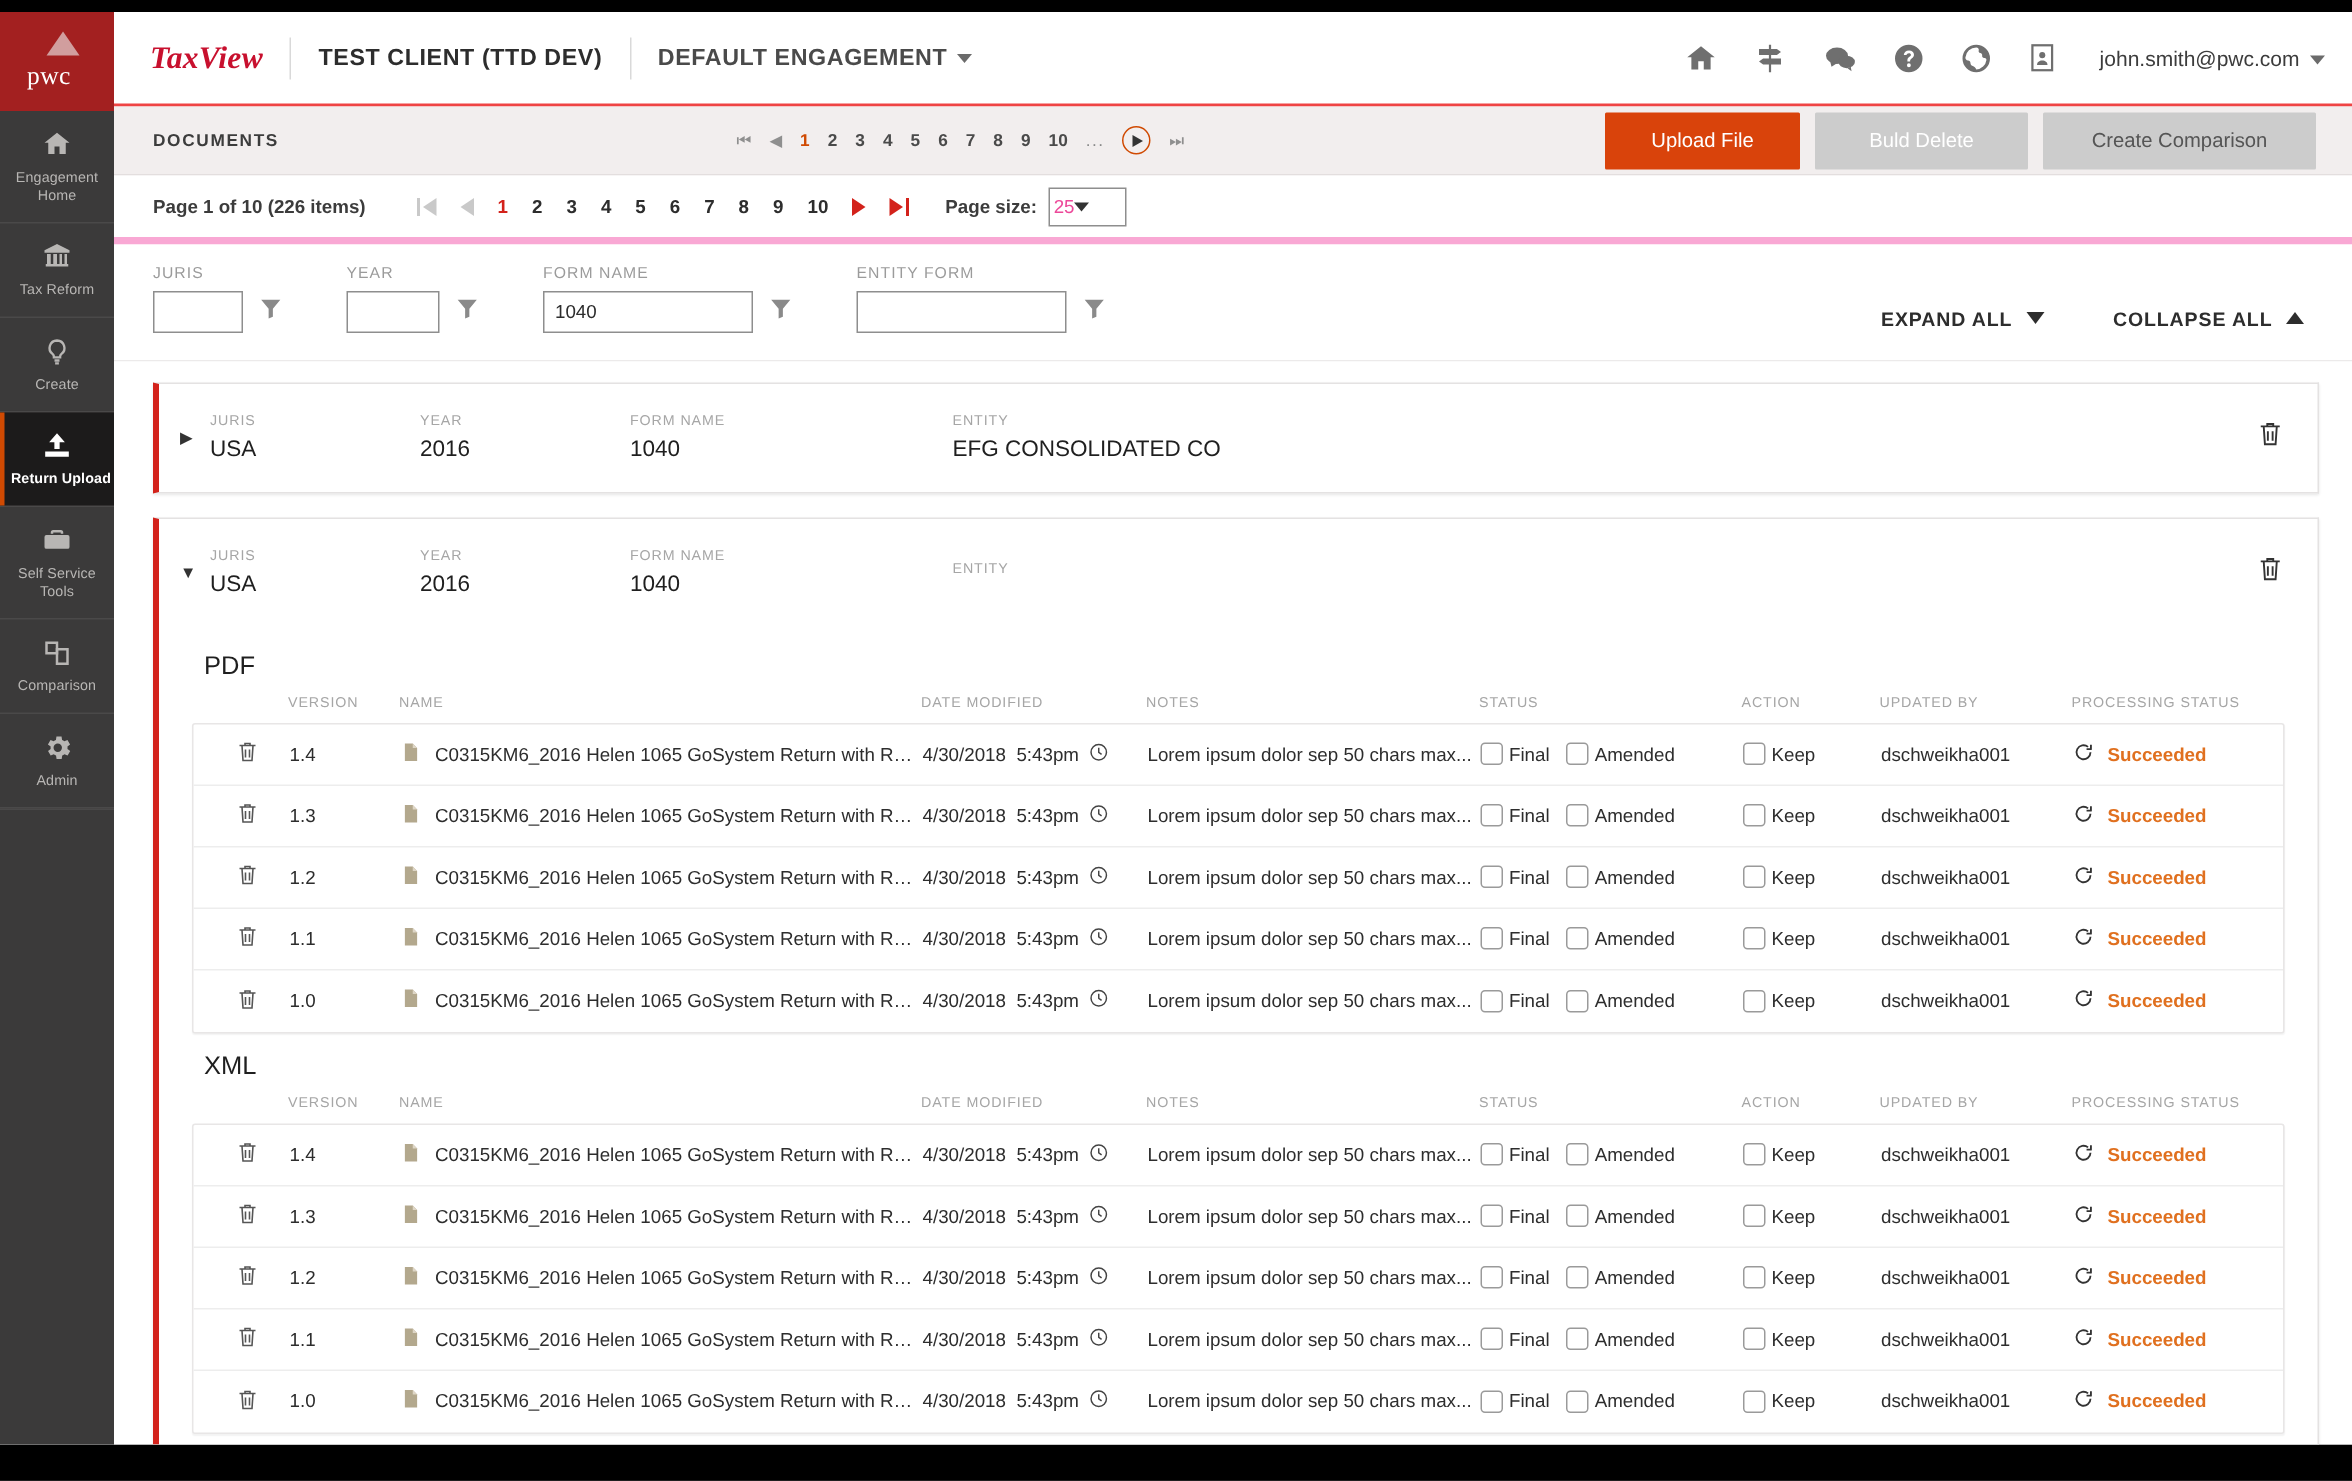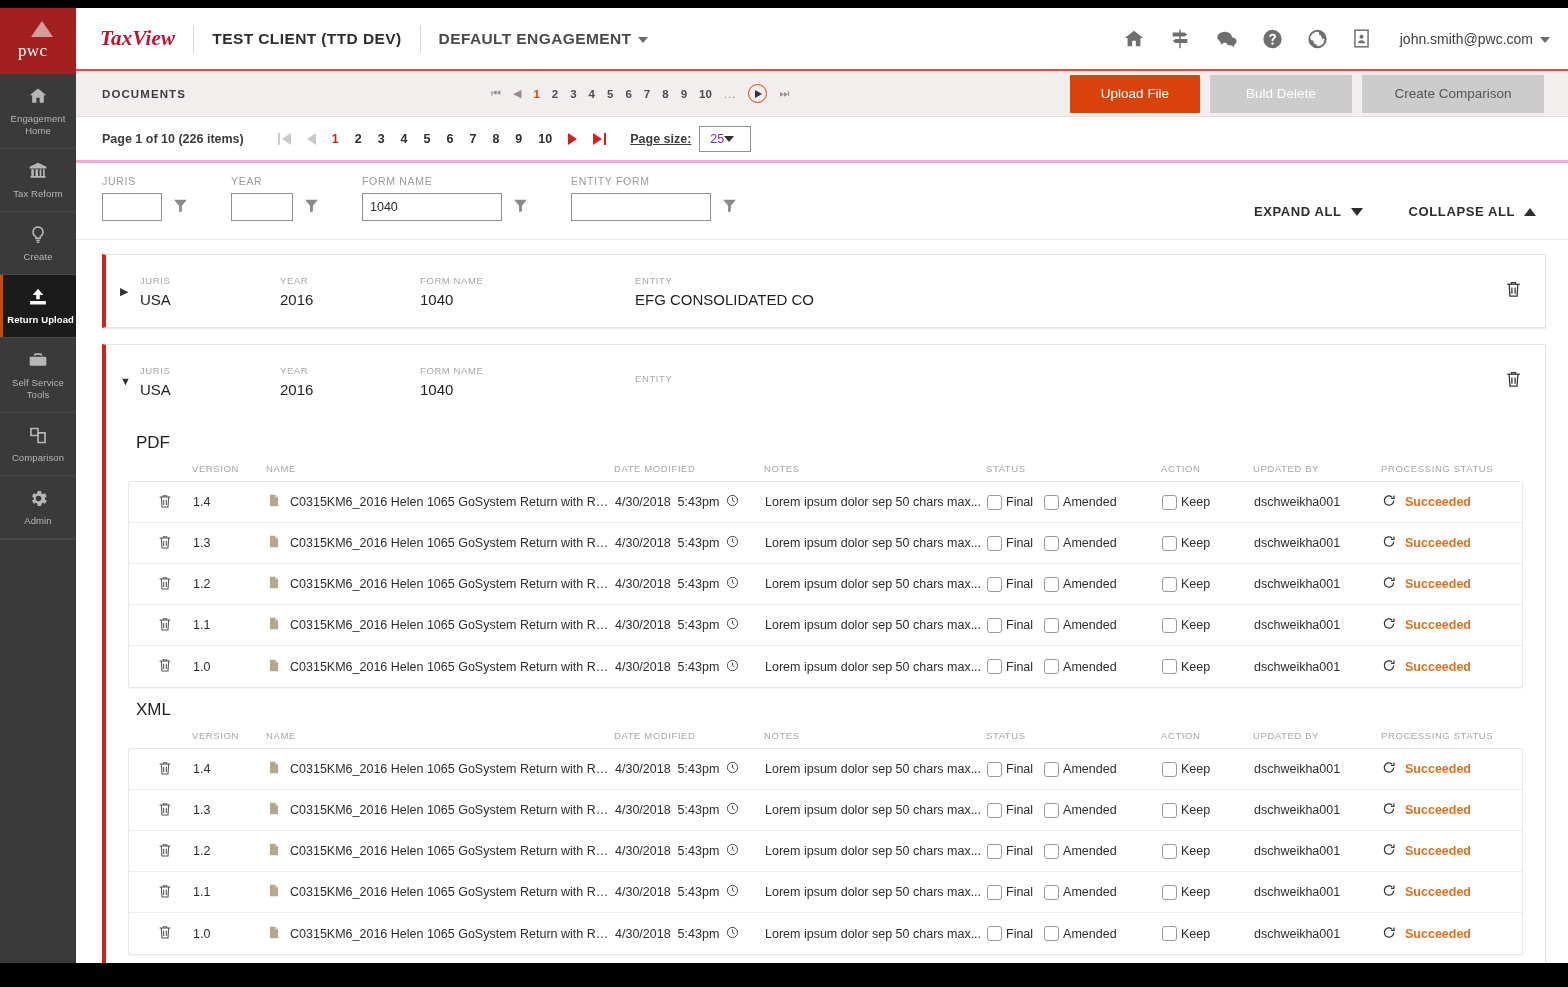--- a/index.html
+++ b/index.html
@@ -128,38 +128,38 @@
     display: inline-flex; align-items: center; justify-content: center;
     border-radius: 1px;
   }
   .btn-primary { background: #d9430b; color: #fff; margin-right: 10px; min-width: 130px; }
   .btn-dis { background: #cccccc; color: #ffffff; margin-right: 10px; min-width: 142px; }
   .btn-sec { background: #cccccc; color: #555555; min-width: 182px; margin-right: 6px; }
 
   
   .pagerow {
     height: 48px; background: #fff; display: flex; align-items: center;
-    padding-left: 26px; border-bottom: 3px solid #f9a8d4;
+    padding-left: 26px; border-bottom: 5px solid #f9a8d4;
   }
   .pagerow .pinfo { font-size: 12.5px; color: #3c3c3c; font-weight: bold; }
   .pnav { display: flex; align-items: center; gap: 16px; margin-left: 34px; }
   .pnav .pg { font-size: 12.5px; color: #2d2d2d; font-weight: bold; cursor: pointer; }
   .pnav .pg.cur { color: #d3221b; }
   .tri-l, .tri-r { width: 0; height: 0; cursor: pointer; }
   .tri-l { border-top: 6px solid transparent; border-bottom: 6px solid transparent; border-right: 9px solid #c9c9c9; }
   .tri-r { border-top: 6px solid transparent; border-bottom: 6px solid transparent; border-left: 9px solid #d3221b; }
   .bar-l { width: 2px; height: 12px; background: #c9c9c9; }
   .bar-r { width: 2px; height: 12px; background: #d3221b; }
   .navgrp { display: flex; align-items: center; gap: 2px; }
   .psize { margin-left: 24px; display: flex; align-items: center; gap: 8px; }
-  .psize label { font-size: 12.5px; color: #3c3c3c; font-weight: bold; text-decoration: underline; }
+  .psize label { font-size: 12.5px; color: #3c3c3c; font-weight: bold; }
   .sel {
     width: 52px; height: 26px; border: 1px solid #8e8e8e; background: #fff;
-    display: flex; align-items: center; justify-content: flex-start;
-    padding: 0 10px; font-size: 12.5px; color: #6d28d9; cursor: pointer;
+    display: flex; align-items: center; justify-content: flex-end;
+    padding: 0 24px; font-size: 12.5px; color: #ec4899; cursor: pointer;
   }
   .sel .caret { width: 0; height: 0; border-left: 5px solid transparent;
     border-right: 5px solid transparent; border-top: 6px solid #333; }
 
   
   .filterrow {
     background: #fff; display: flex; align-items: flex-end;
     padding: 14px 22px 18px 26px; border-bottom: 1px solid #eceaea;
     min-height: 76px;
   }

